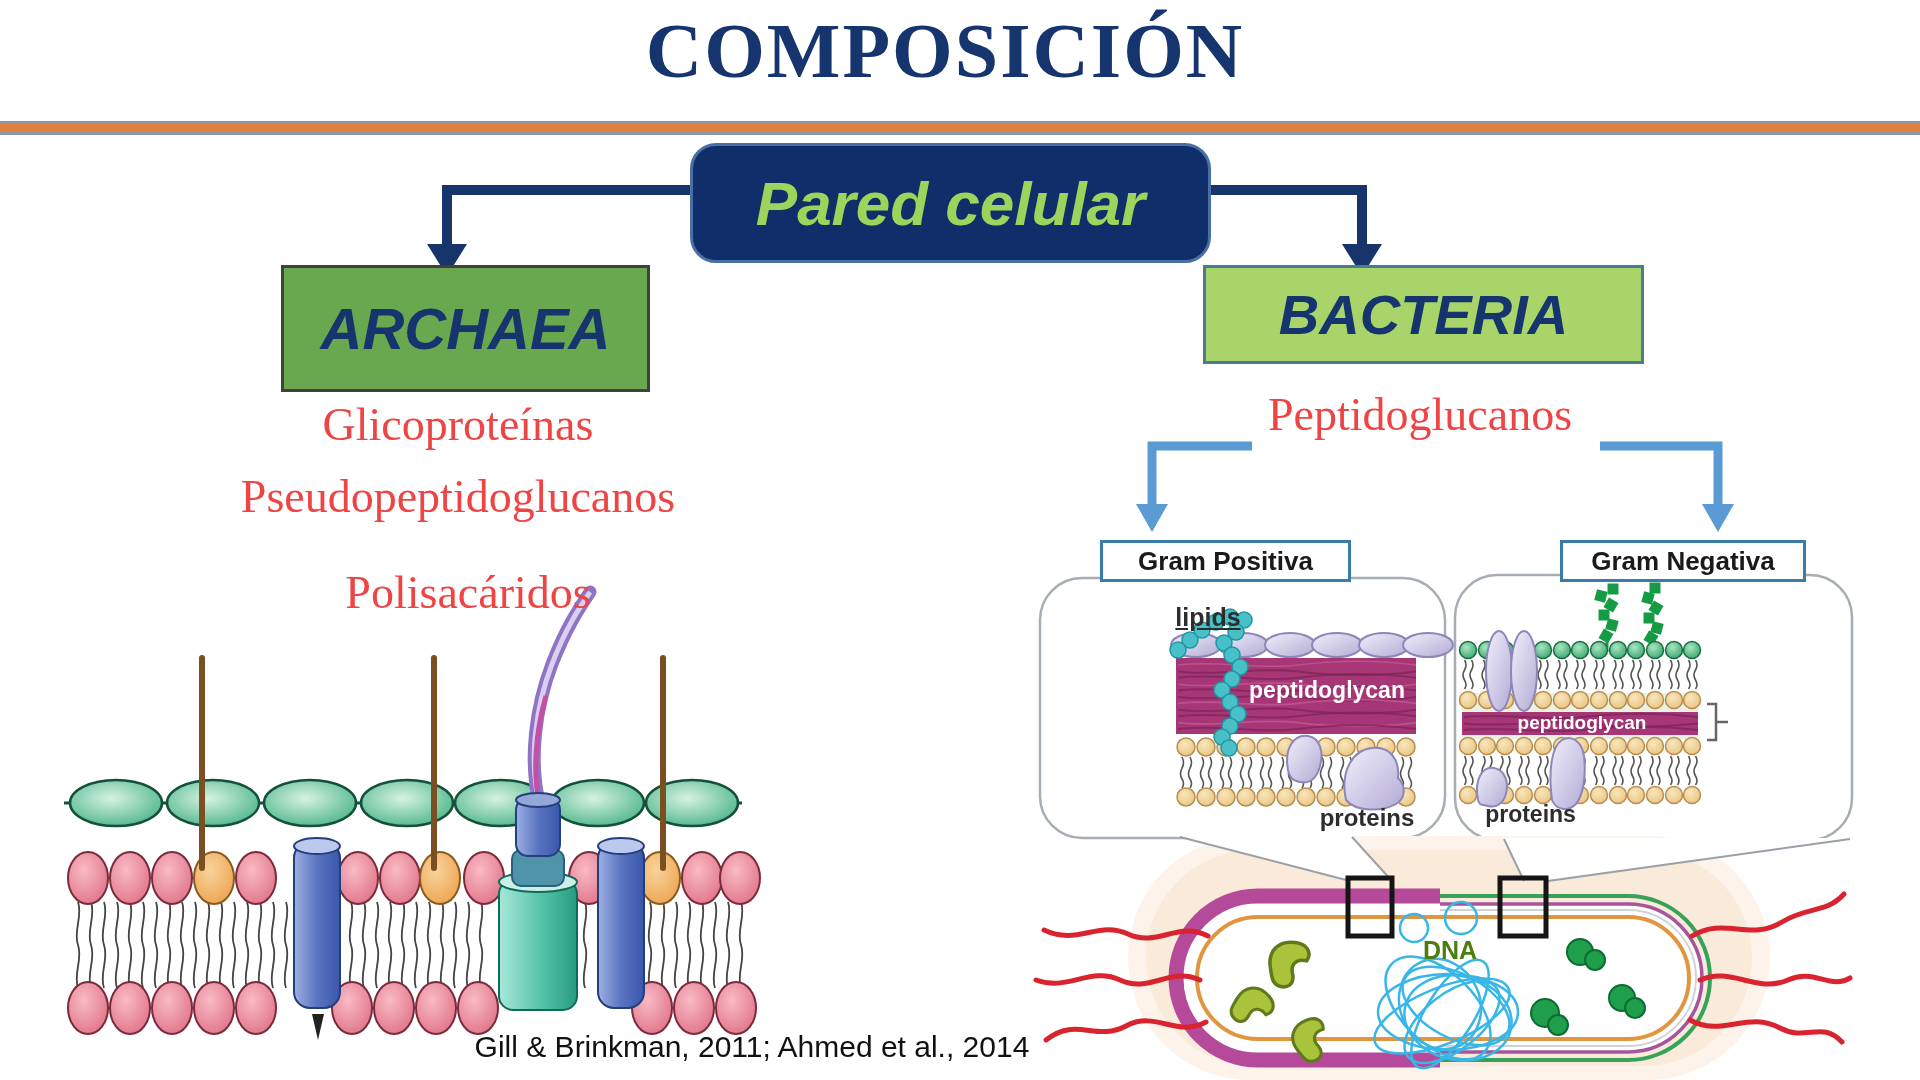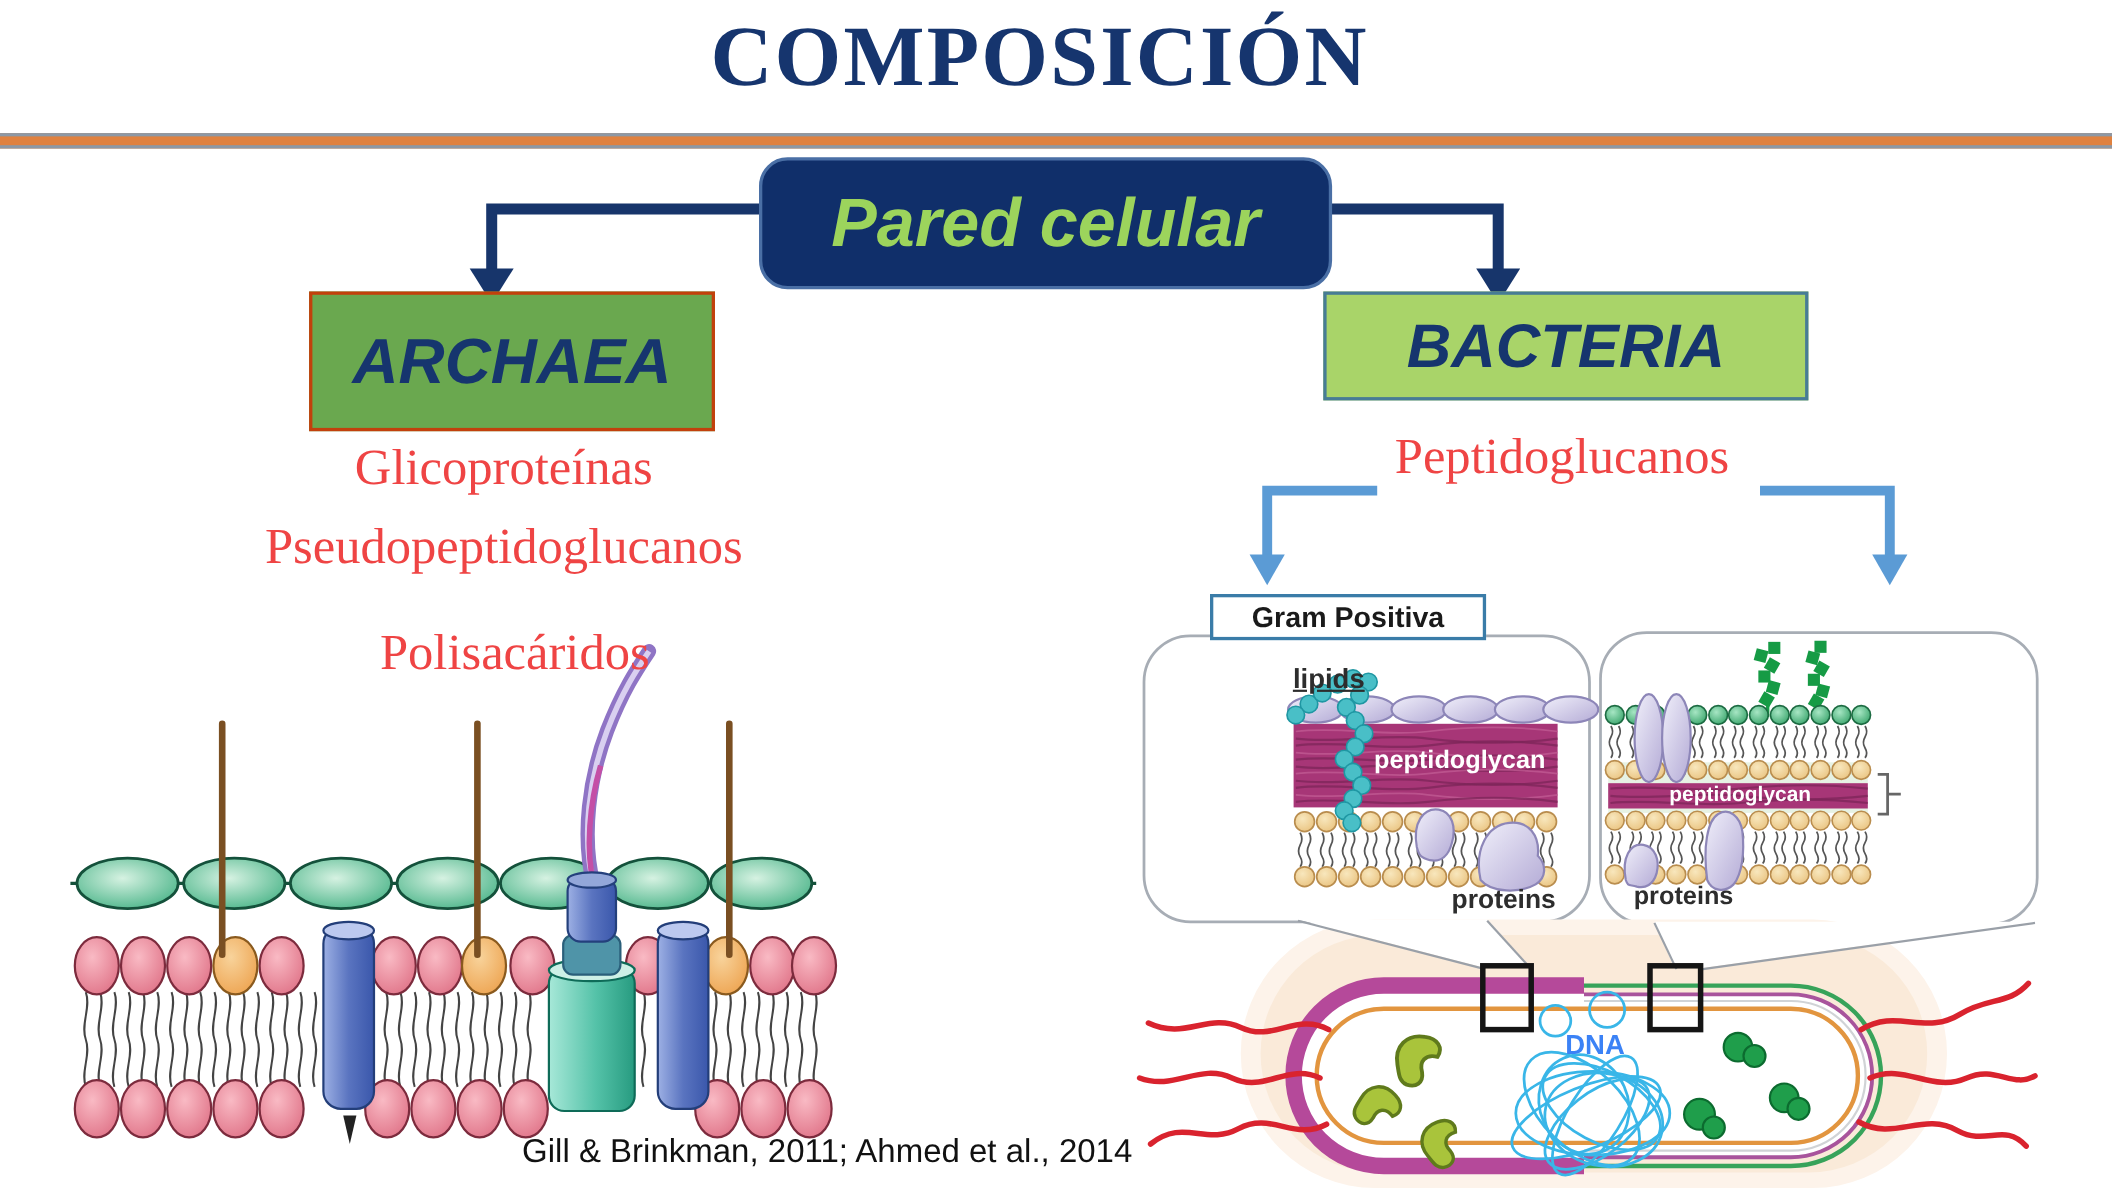--- a/index.html
+++ b/index.html
@@ -10,40 +10,40 @@
 
   .title{left:285px;top:6px;width:1320px;font-family:"Liberation Serif",serif;
          font-weight:bold;font-size:78px;letter-spacing:2px;color:var(--title_navy);}
   .divider{position:absolute;z-index:2;left:0;top:121px;width:1920px;height:8px;
            background:var(--divider_orange);border-top:3px solid #8d98a5;border-bottom:3px solid #8d98a5;}
 
   .node{position:absolute;z-index:2;display:flex;align-items:center;justify-content:center;font-weight:bold;font-style:italic;}
   .root-node{left:690px;top:143px;width:515px;height:114px;background:var(--root_box_bg);
              border:3px solid #4a6fa5;border-radius:26px;color:var(--root_text_green);font-size:62px;}
   .archaea-node{left:281px;top:265px;width:363px;height:121px;background:var(--archaea_green);
-                border:3px solid #c2410c;color:var(--title_navy);font-size:58px;}
+                border:3px solid #404040;color:var(--title_navy);font-size:58px;}
   .bacteria-node{left:1203px;top:265px;width:435px;height:93px;background:var(--bacteria_green);
                  border:3px solid #477c95;color:var(--title_navy);font-size:56px;}
 
   .serif-item{font-family:"Liberation Serif",serif;font-size:46px;color:#ef4444;width:600px;}
   .it1{left:158px;top:398px;} .it2{left:158px;top:470px;} .it3{left:168px;top:566px;}
   .pepti{left:1120px;top:388px;width:600px;}
 
   .gram-box{position:absolute;z-index:2;display:flex;align-items:center;justify-content:center;
             background:#fff;border:3px solid #3a7ca8;font-weight:bold;font-size:26px;color:#1a1a1a;}
   .gp-box{left:1100px;top:540px;width:245px;height:36px;}
   .gn-box{left:1560px;top:540px;width:240px;height:36px;}
 
   .panel-lbl{font-weight:bold;color:#2d2d2d;}
   .lipids{left:1158px;top:603px;width:100px;font-size:25px;text-decoration:underline;}
   .pg1{left:1227px;top:677px;width:200px;font-size:23px;color:#fff;font-weight:bold;}
   .prot1{left:1302px;top:804px;width:130px;font-size:24px;}
   .pg2{left:1502px;top:712px;width:160px;font-size:19px;color:#fff;font-weight:bold;}
   .prot2{left:1468px;top:801px;width:125px;font-size:23px;}
-  .dna-lbl{left:1410px;top:936px;width:80px;font-size:25px;font-weight:bold;color:#3b82f6;}
+  .dna-lbl{left:1410px;top:936px;width:80px;font-size:25px;font-weight:bold;color:#4d7c0f;}
   .citation{left:452px;top:1030px;width:600px;font-size:30px;color:#111;}
 
   
   .ncon{stroke:var(--connector_navy);stroke-width:10;fill:none;}
   .nhead{fill:var(--connector_navy);}
   .barrow{stroke:var(--branch_arrow_blue);stroke-width:9;fill:none;}
   .bhead{fill:var(--branch_arrow_blue);}
   .tail{stroke:#444;stroke-width:1.8;fill:none;}
   .ovline{stroke:#14513b;stroke-width:3;}
   .soval{fill:url(#ovalG);stroke:#14513b;stroke-width:2.5;}
@@ -539,20 +539,21 @@
   <div class="node root-node">Pared celular</div>
   <div class="node archaea-node">ARCHAEA</div>
   <div class="node bacteria-node">BACTERIA</div>
 
   <div class="lbl serif-item it1">Glicoproteínas</div>
   <div class="lbl serif-item it2">Pseudopeptidoglucanos</div>
   <div class="lbl serif-item it3">Polisacáridos</div>
   <div class="lbl serif-item pepti">Peptidoglucanos</div>
 
   <div class="gram-box gp-box">Gram Positiva</div>
+  <div class="gram-box gn-box">Gram Negativa</div>
 
   <div class="lbl panel-lbl lipids">lipids</div>
   <div class="lbl pg1">peptidoglycan</div>
   <div class="lbl panel-lbl prot1">proteins</div>
   <div class="lbl pg2">peptidoglycan</div>
   <div class="lbl panel-lbl prot2">proteins</div>
   <div class="lbl dna-lbl">DNA</div>
 
   <div class="lbl citation">Gill &amp; Brinkman, 2011; Ahmed et al., 2014</div>
 </div>

